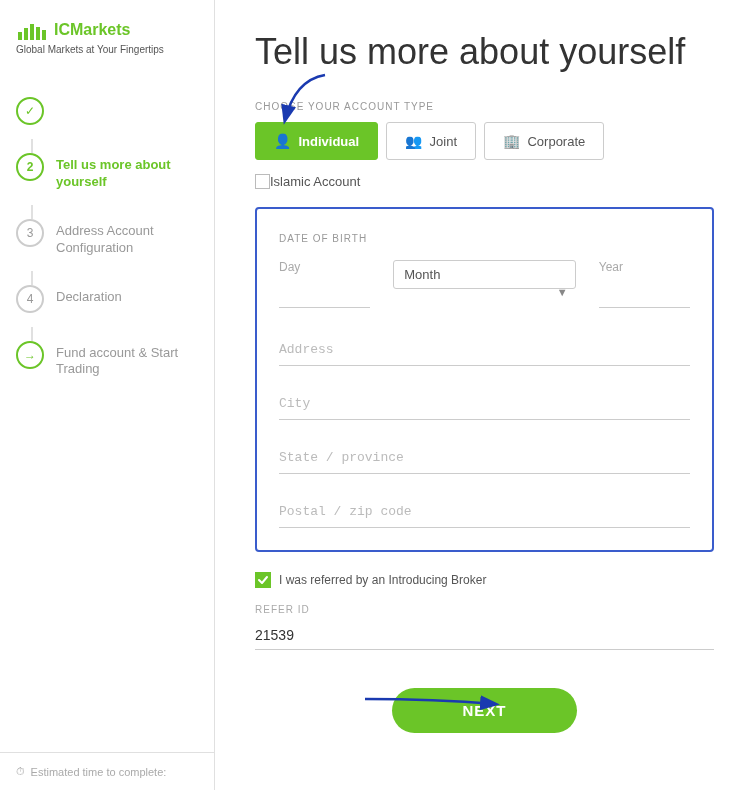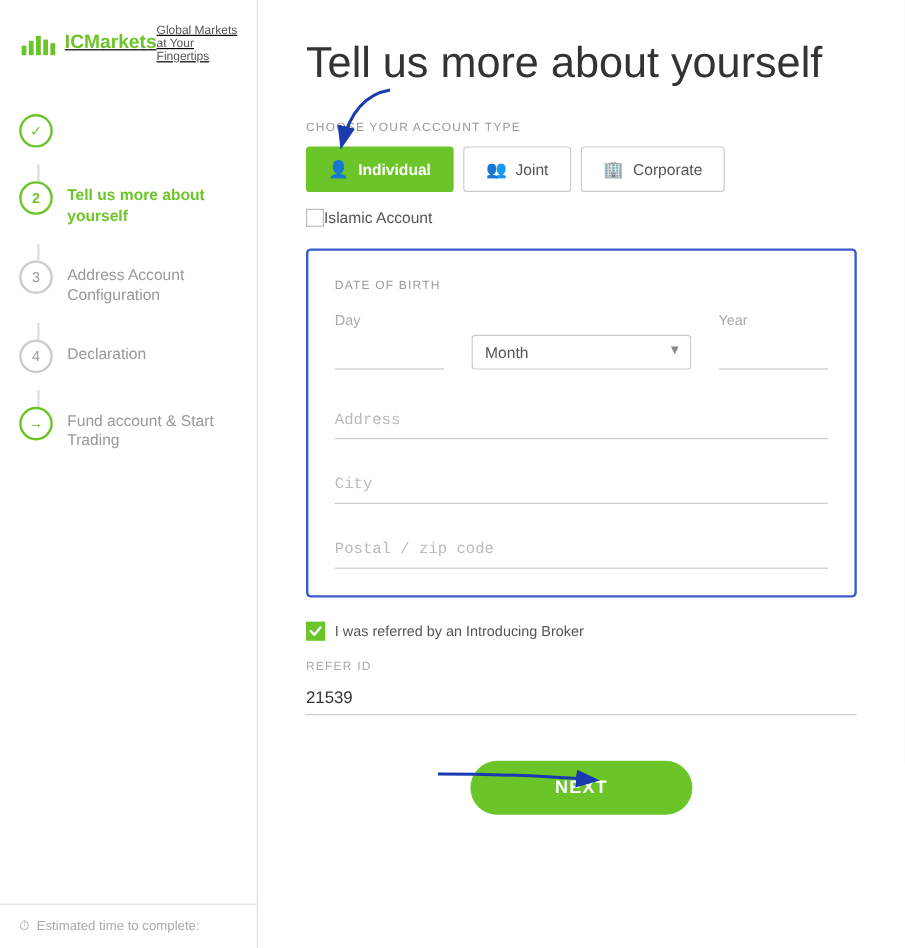--- a/index.html
+++ b/index.html
@@ -11,22 +11,21 @@
       background: #fff;
       border-right: 1px solid #e0e0e0;
       display: flex;
       flex-direction: column;
       padding: 0;
       flex-shrink: 0;
     }
     .sidebar-logo {
       padding: 18px 16px 8px 16px;
       display: flex;
-      flex-direction: row;
-      text-decoration: underline;
+      flex-direction: column;
     }
     .logo-top {
       display: flex;
       align-items: center;
       gap: 6px;
     }
     .logo-icon {
       width: 32px;
       height: 24px;
     }
@@ -192,21 +191,20 @@
       letter-spacing: 1px;
       text-transform: uppercase;
       margin-bottom: 16px;
     }
 
     
     .dob-row {
       display: flex;
       gap: 23px;
       margin-bottom: 26px;
-      align-items: flex-end;
     }
     .dob-field {
       display: flex;
       flex-direction: column;
       flex: 1;
     }
     .dob-field label {
       font-size: 12px;
       color: #aaa;
       margin-bottom: 6px;
@@ -445,20 +443,23 @@
     </div>
 
     <div class="form-field">
       <input type="text" placeholder="Address" style="">
     </div>
 
     <div class="form-field">
       <input type="text" placeholder="City" style="">
     </div>
 
+    <div class="form-field">
+      <input type="text" placeholder="State / province" style="">
+    </div>
 
     <div class="form-field" style="margin-bottom:4px;">
       <input type="text" placeholder="Postal / zip code" style="">
     </div>
   </div>
 
   <div class="refer-row">
     <div class="refer-checkbox">
       <svg viewBox="0 0 12 12" fill="none">
         <polyline points="2,6 5,9 10,3" stroke="white" stroke-width="2" stroke-linecap="round" stroke-linejoin="round"></polyline>

